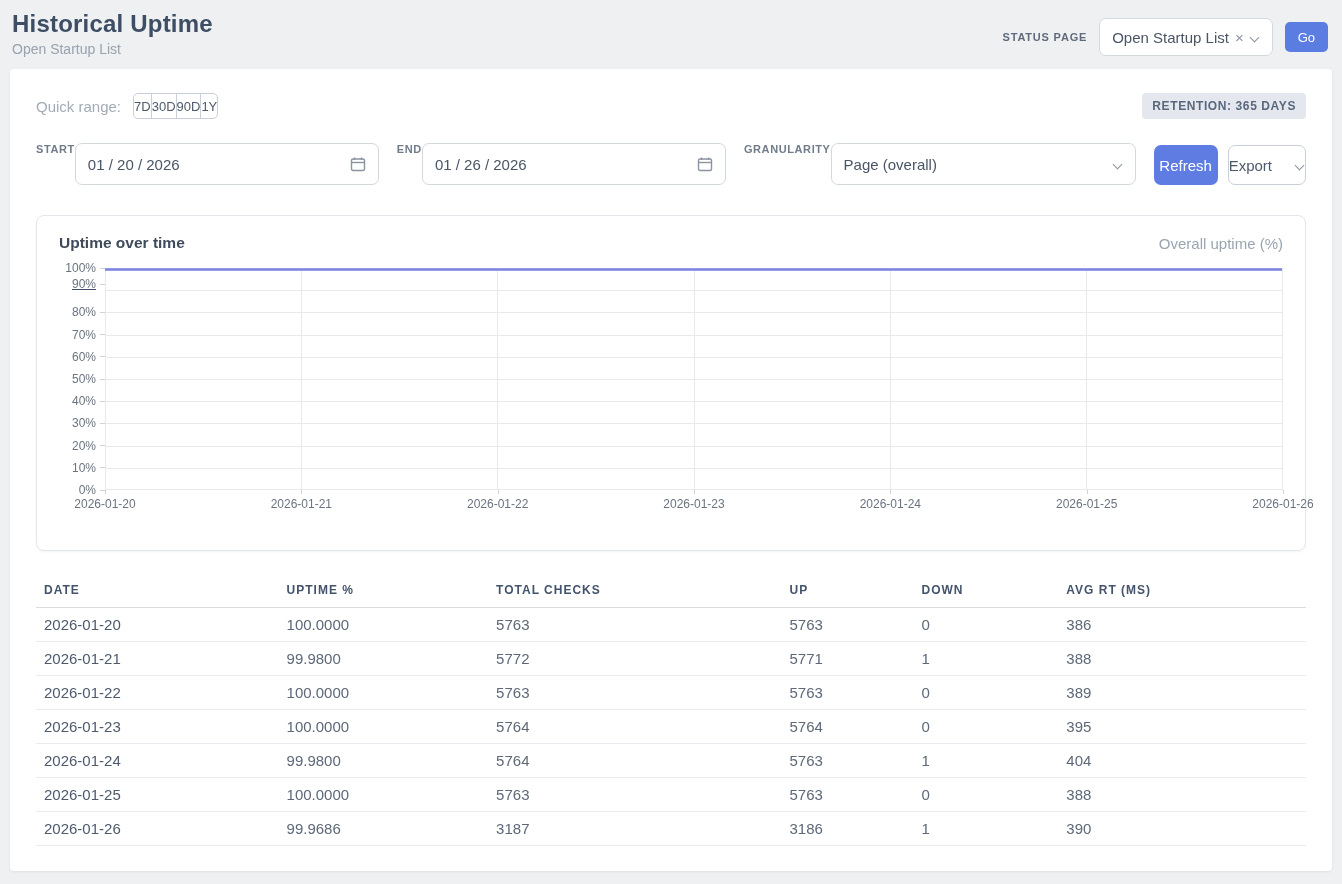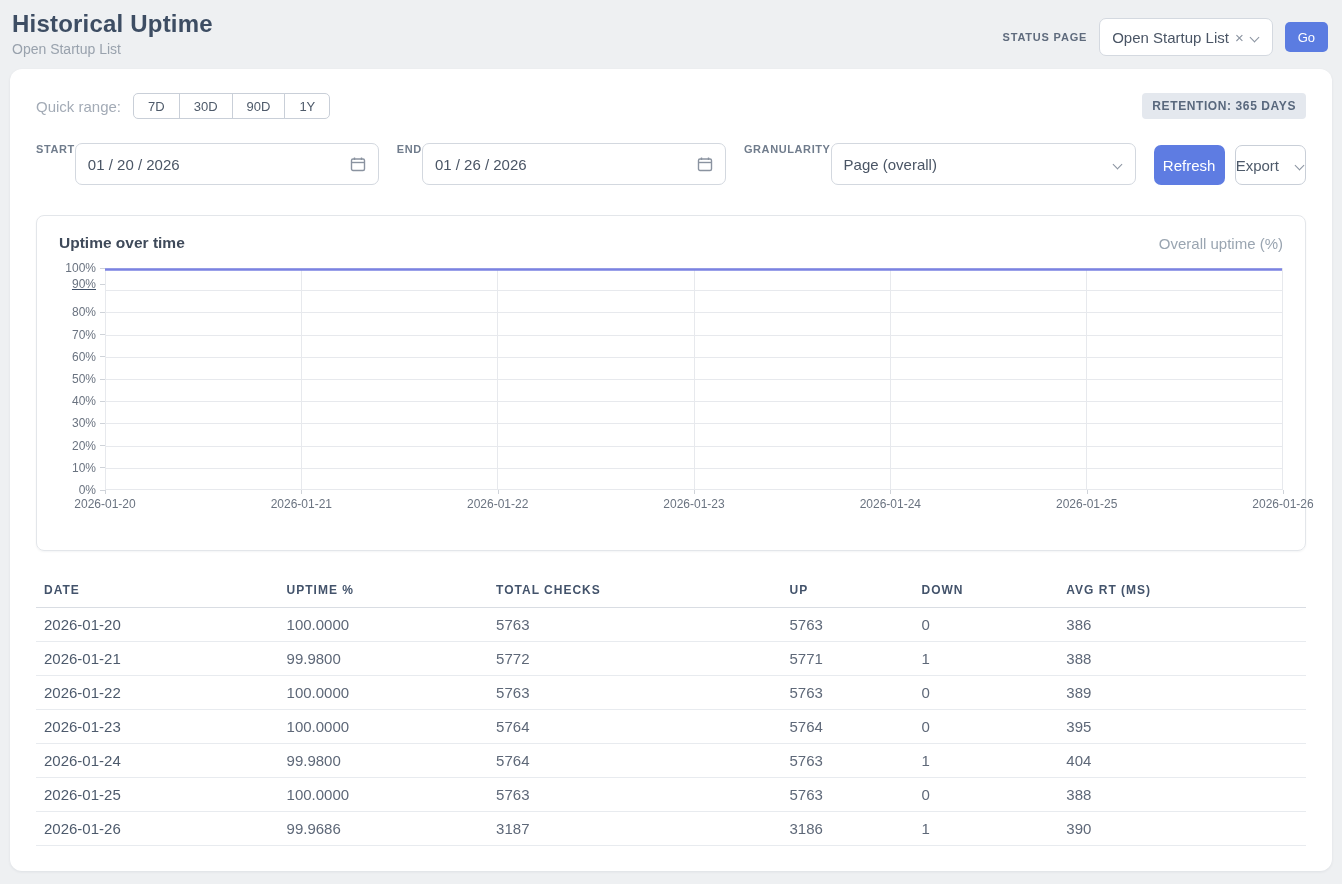--- a/index.html
+++ b/index.html
@@ -30,32 +30,32 @@
     border-right:1.6px solid #8a93a0; border-bottom:1.6px solid #8a93a0;
     transform:rotate(45deg);
   }
   .go-btn {
     background:#5b7ce1; color:#fff; font-size:13px; border:none; border-radius:5px;
     height:30px; padding:0 13px; cursor:pointer; font-family:inherit;
   }
 
   
   .panel {
-    background:#fff; border-radius:12px; margin:4px 10px 10px 10px;
+    background:#fff; border-radius:4px; margin:4px 10px 10px 10px;
     padding:24px 26px 22px 26px; height:802px;
     box-shadow:0 1px 3px rgba(20,30,50,.07);
   }
 
   
   .row-quick { display:flex; align-items:center; }
   .quick-label { font-size:15px; color:#a3abb6; margin-right:12px; }
   .seg-group { display:flex; }
   .seg-btn {
     background:#fff; border:1px solid #c9cfd8; color:#4e5a6a; font-size:13px;
-    height:26px; padding:0 14px; cursor:pointer; font-family:inherit; margin-left:-1px;
+    height:26px; padding:0 0; cursor:pointer; font-family:inherit; margin-left:-1px;
   }
   .seg-btn:first-child { border-radius:5px 0 0 5px; margin-left:0; }
   .seg-btn:last-child { border-radius:0 5px 5px 0; }
   .retention-badge {
     margin-left:auto; background:#e4e8ee; color:#59687d; font-size:12px; font-weight:bold;
     letter-spacing:.6px; border-radius:4px; padding:6px 10px;
   }
 
   
   .row-filters { display:flex; align-items:flex-end; margin-top:24px; gap:18px; }
@@ -69,21 +69,21 @@
   .w-gran { width:305px; }
   .input-box .grow { flex:1; }
   .cal-icon { width:16px; height:16px; color:#8a93a0; }
   .refresh-btn {
     background:#5e7ce2; color:#fff; border:none; border-radius:7px; height:40px; width:191px;
     font-size:15px; cursor:pointer; font-family:inherit; margin-left:auto;
   }
   .export-btn {
     background:#fff; border:1px solid #c9cfd8; border-radius:7px; height:40px; width:105px;
     font-size:15px; color:#4e5a6a; cursor:pointer; font-family:inherit;
-    display:flex; align-items:center; justify-content:center; gap:16px; margin-left:-8px;
+    display:flex; align-items:center; justify-content:center; gap:23px; margin-left:-8px;
   }
 
   
   .chart-card {
     margin-top:30px; border:1px solid #e3e6ea; border-radius:8px;
     box-shadow:0 1px 2px rgba(20,30,50,.05); padding:18px 22px 14px 22px; height:336px;
   }
   .chart-head { display:flex; justify-content:space-between; align-items:center; }
   .chart-title { font-size:15.5px; font-weight:bold; color:#3f4a5a; }
   .chart-legend { font-size:15px; color:#9aa5b1; }

